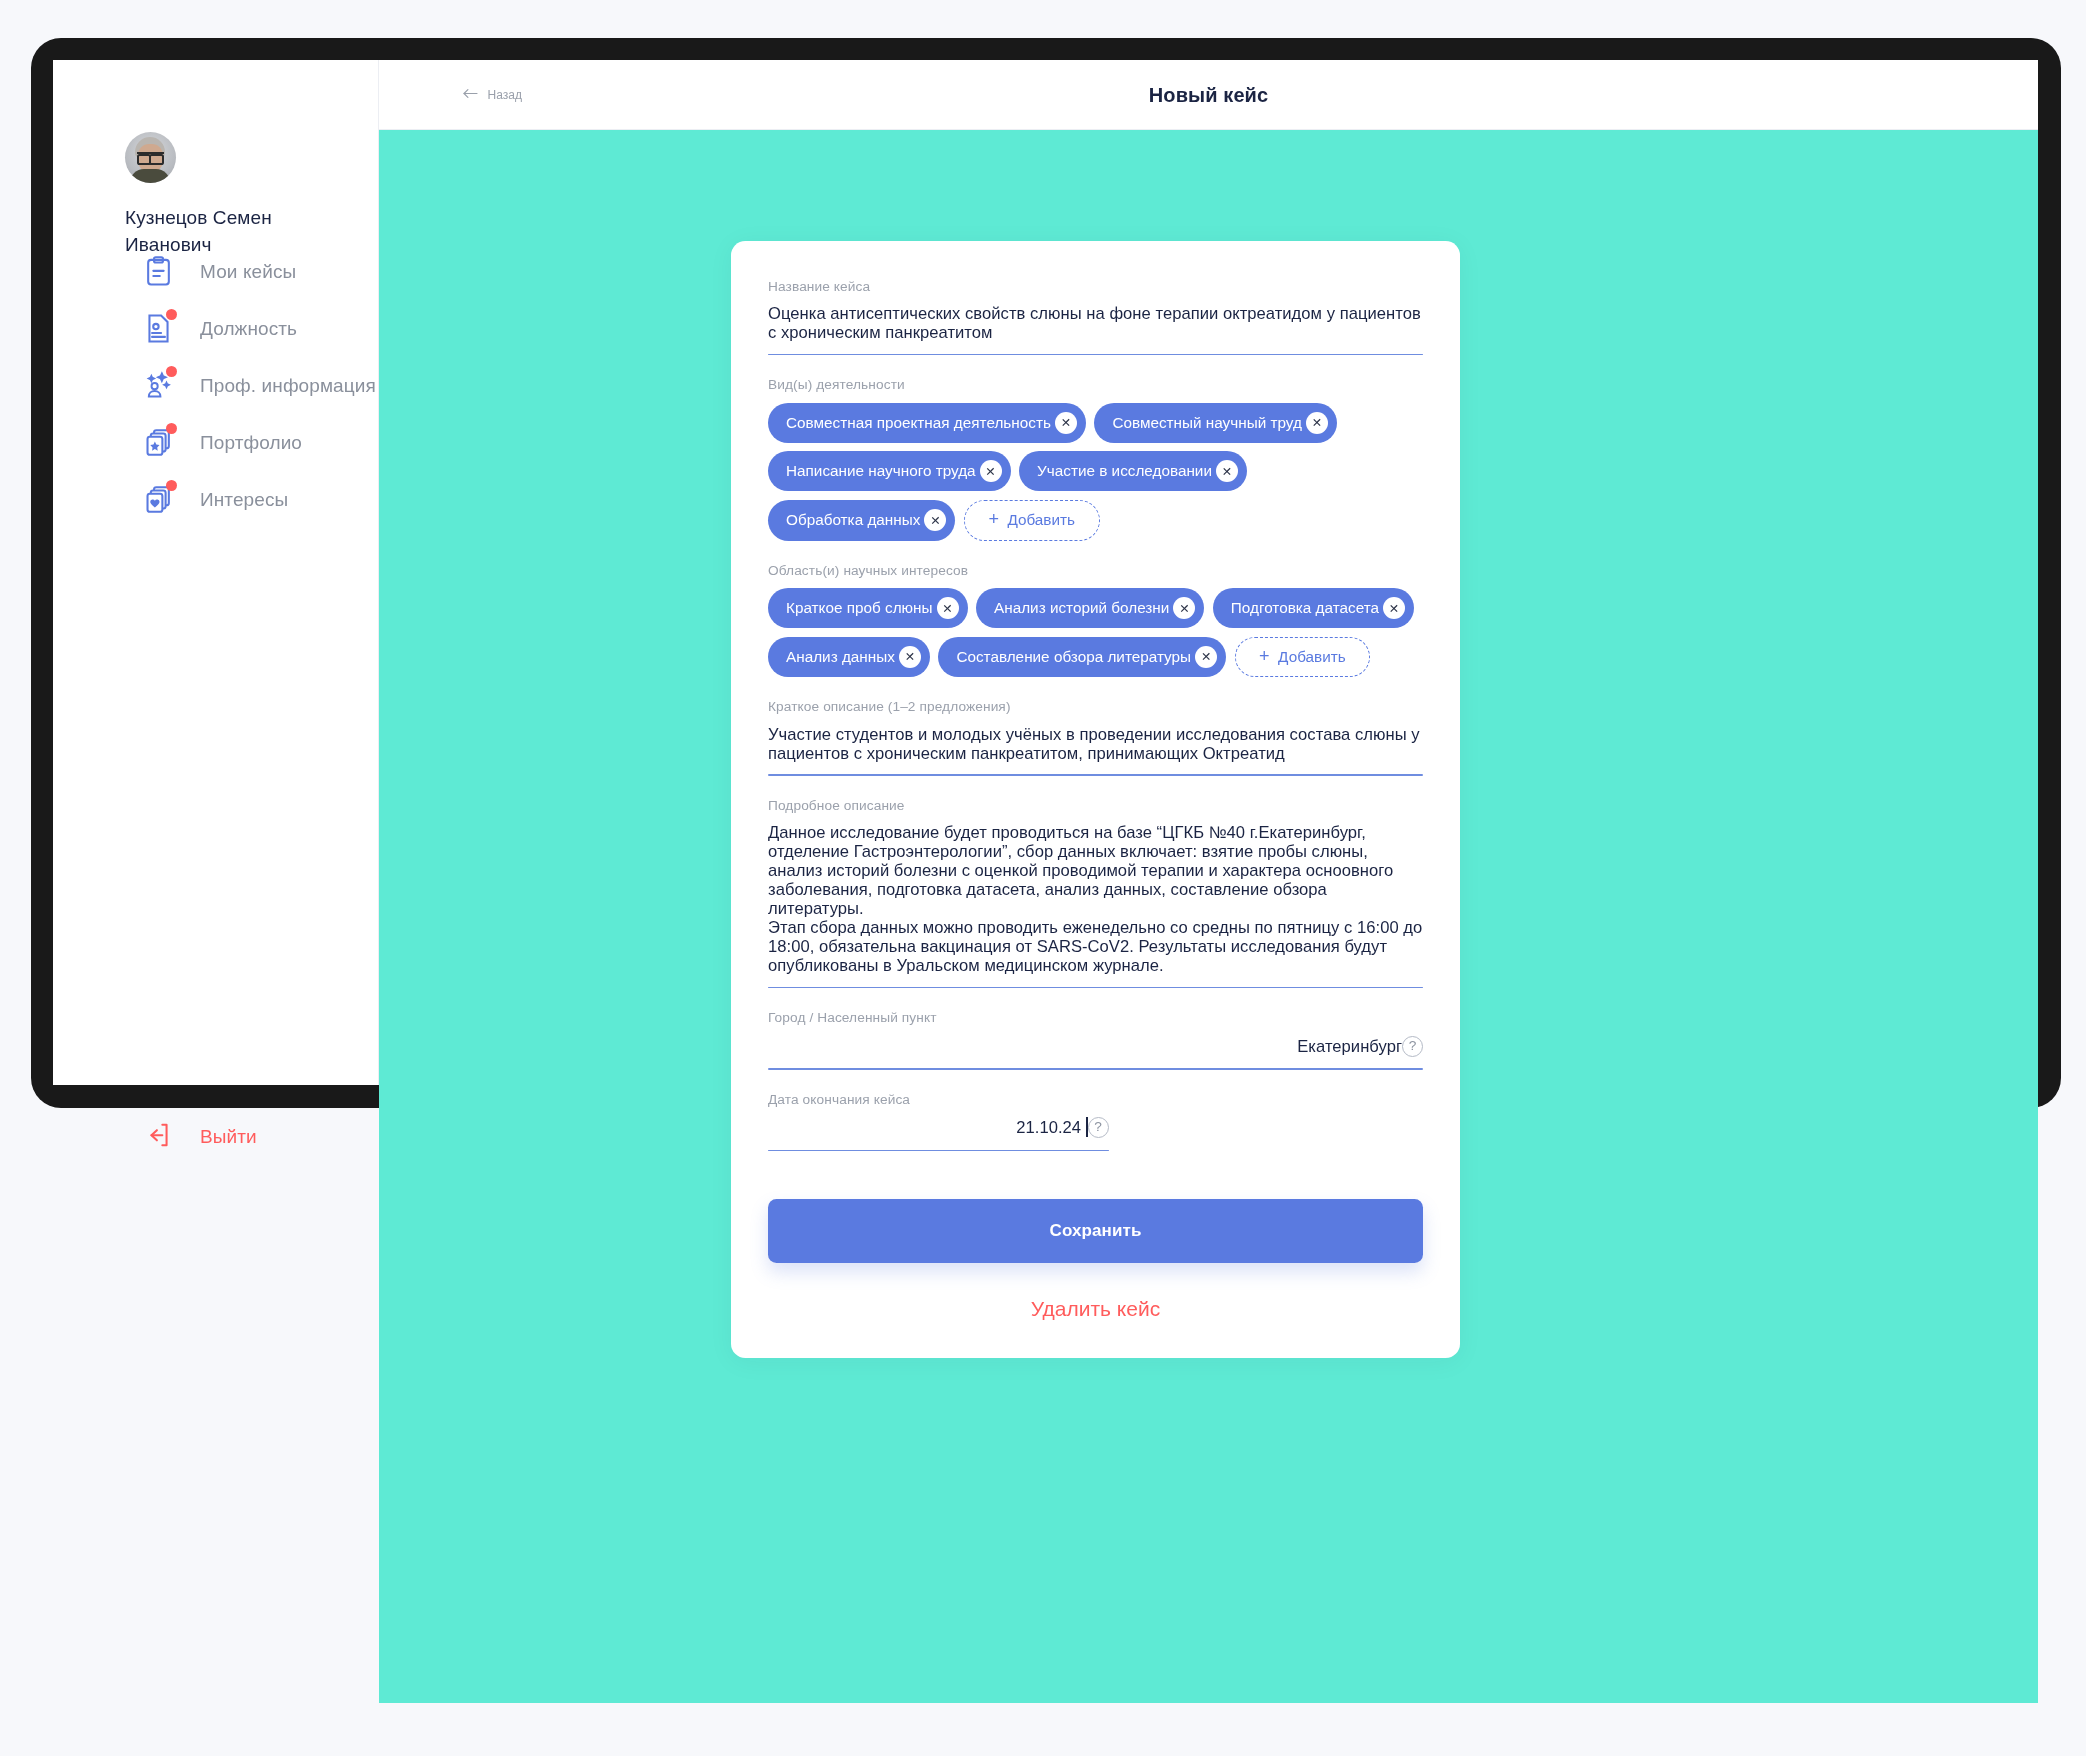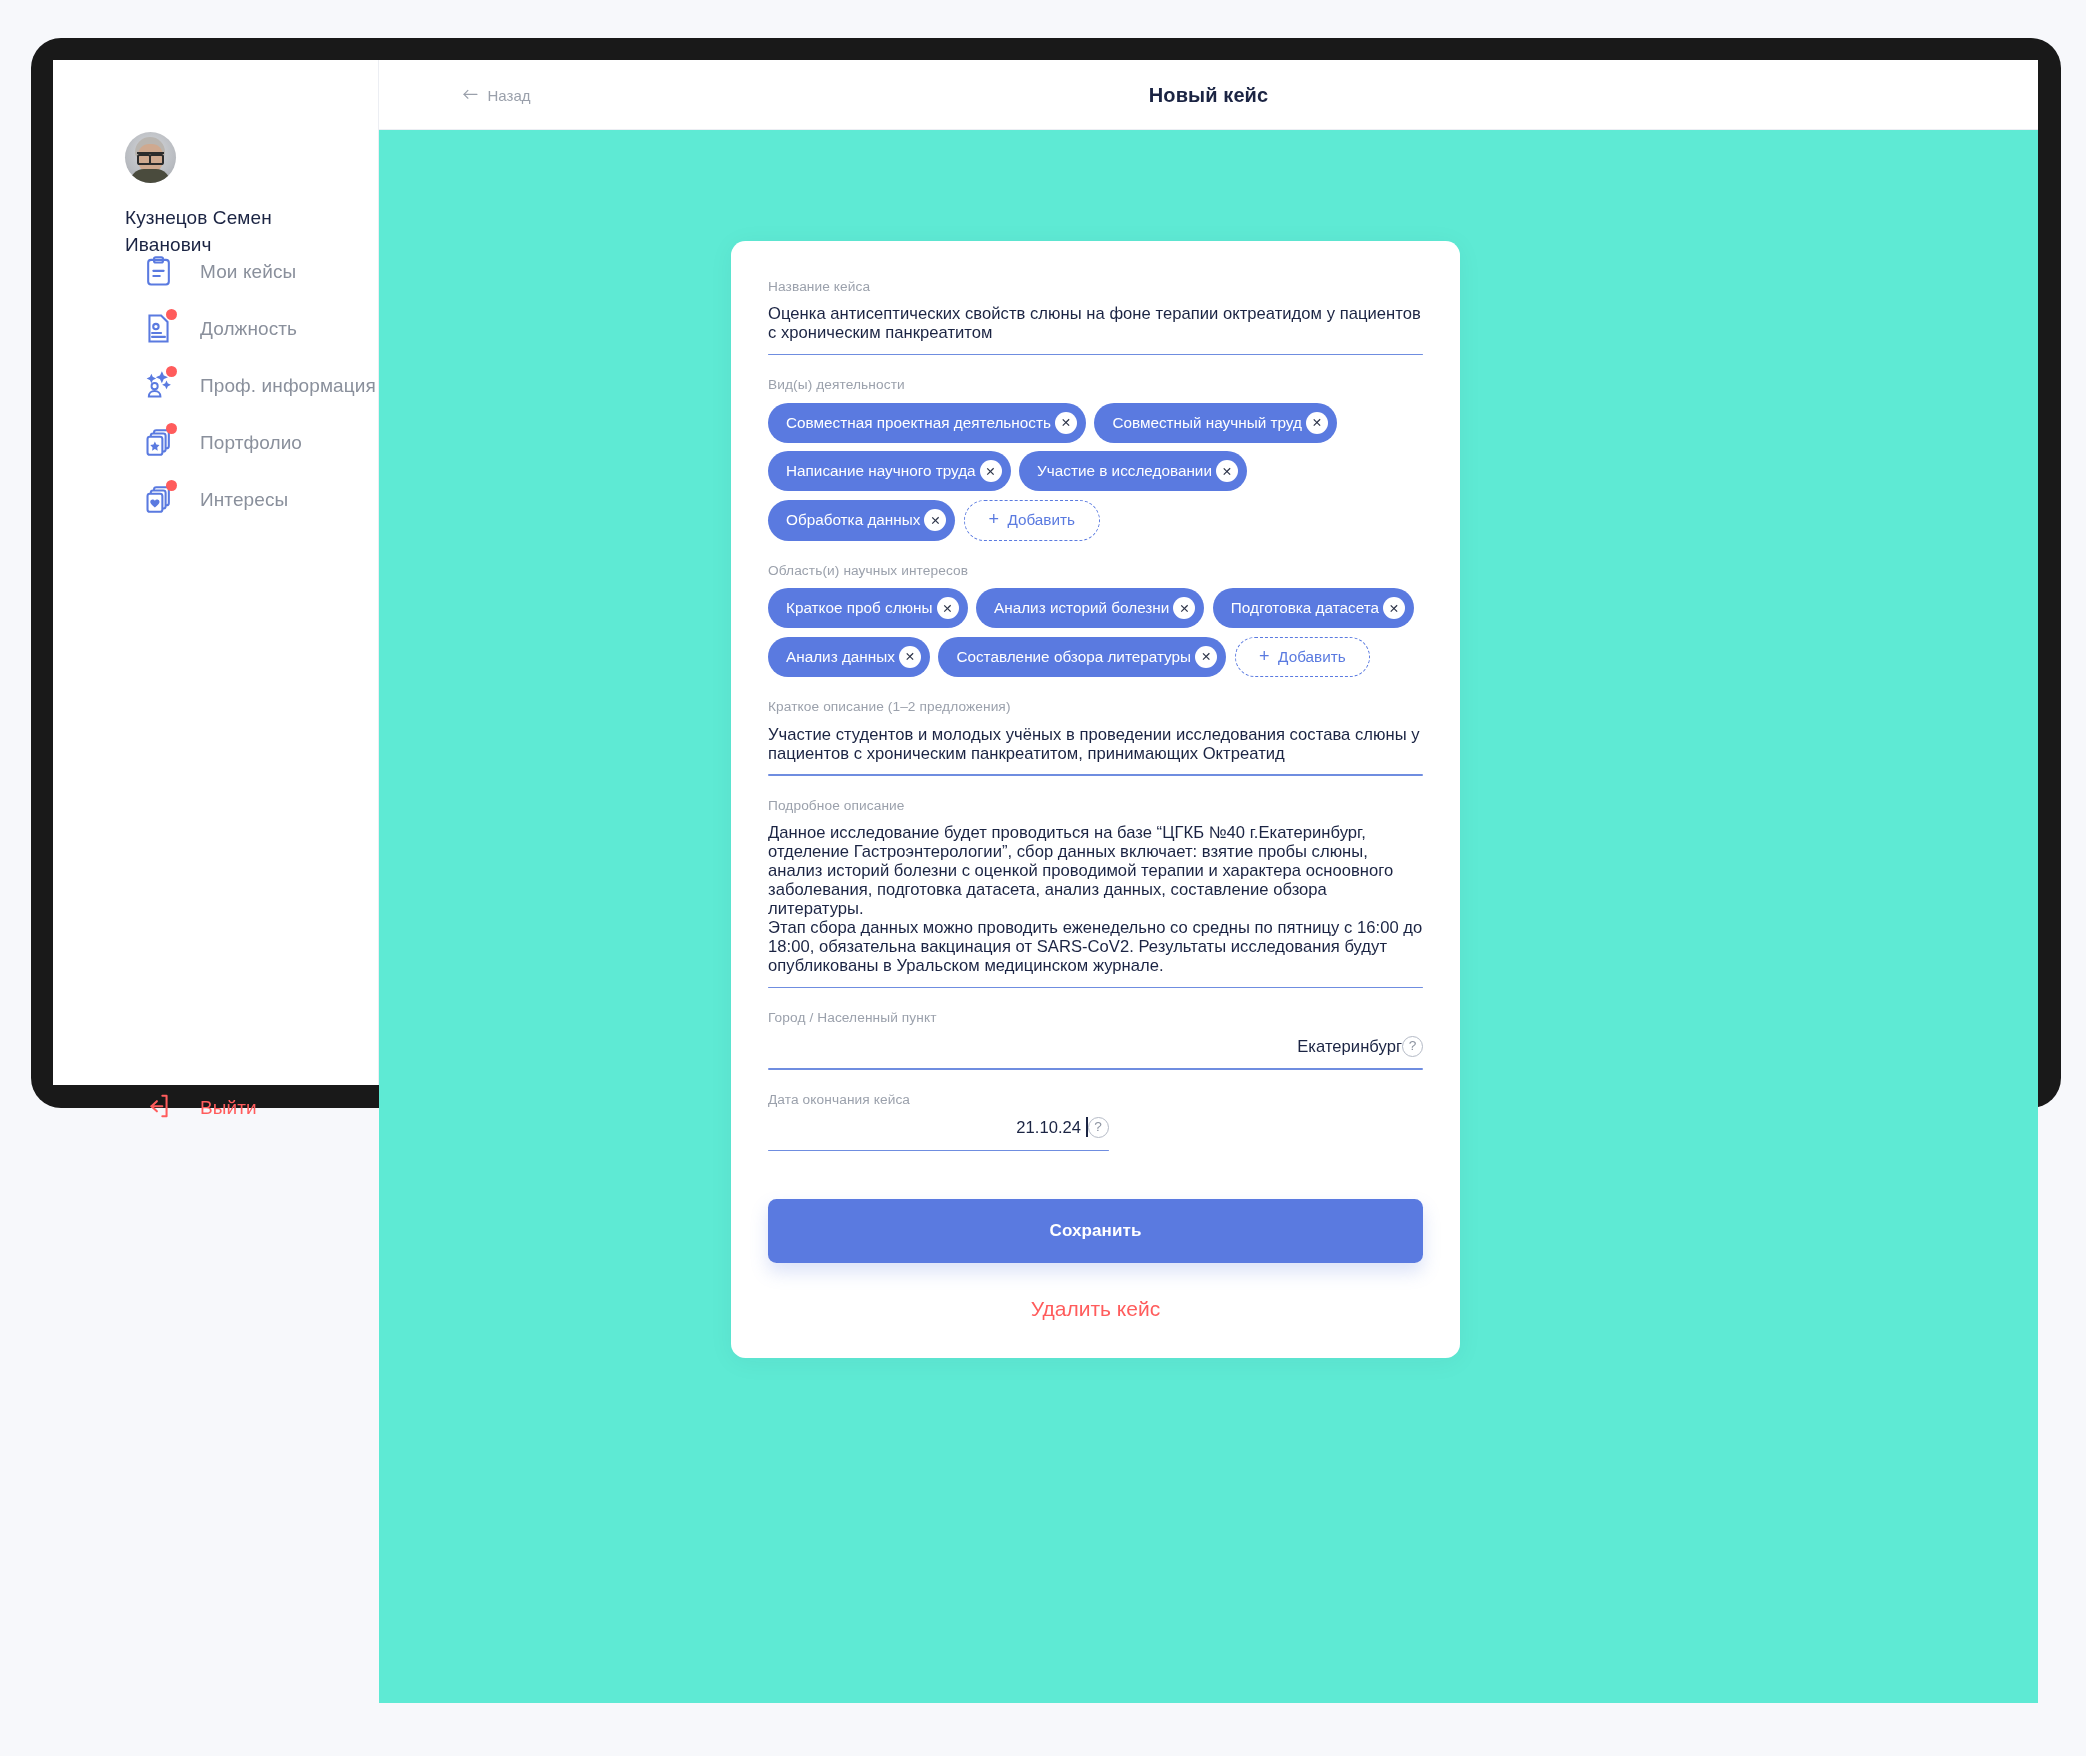--- a/index.html
+++ b/index.html
@@ -92,38 +92,38 @@
   }
   .nav-icon { position: relative; width: 31px; height: 33px; flex: none; }
   .nav-label { font-size: 19px; color: #8a909c; letter-spacing: 0.1px; }
   .dot-badge {
     position: absolute; right: -2.6px; top: -2.6px;
     width: 11px; height: 11px; border-radius: 50%;
     background: #ff5c5c;
   }
 
   #logout {
-    position: absolute; left: 0; top: 1031px;
+    position: absolute; left: 0; top: 1060px;
     display: flex; align-items: center; gap: 26px;
     padding-left: 90px; cursor: pointer;
   }
   #logout .nav-label { color: #ff5c5c; }
 
   
   #topbar {
     position: absolute; left: 326px; top: 0;
     width: 1659px; height: 70px;
     background: #ffffff;
     border-bottom: 1.3px solid #eceef3;
   }
   #back-button {
     position: absolute; left: 83px; top: 50%;
     transform: translateY(-50%);
     display: flex; align-items: center; gap: 8.5px;
-    font-size: 15px; color: #9aa0ab; cursor: pointer;
+    font-size: 12px; color: #9aa0ab; cursor: pointer;
   }
   #page-title {
     position: absolute; left: 50%; top: 50%;
     transform: translate(-50%,-50%);
     font-size: 20px; font-weight: 700; color: #1b2443;
     letter-spacing: 0.1px; white-space: nowrap;
   }
 
   
   #content {

